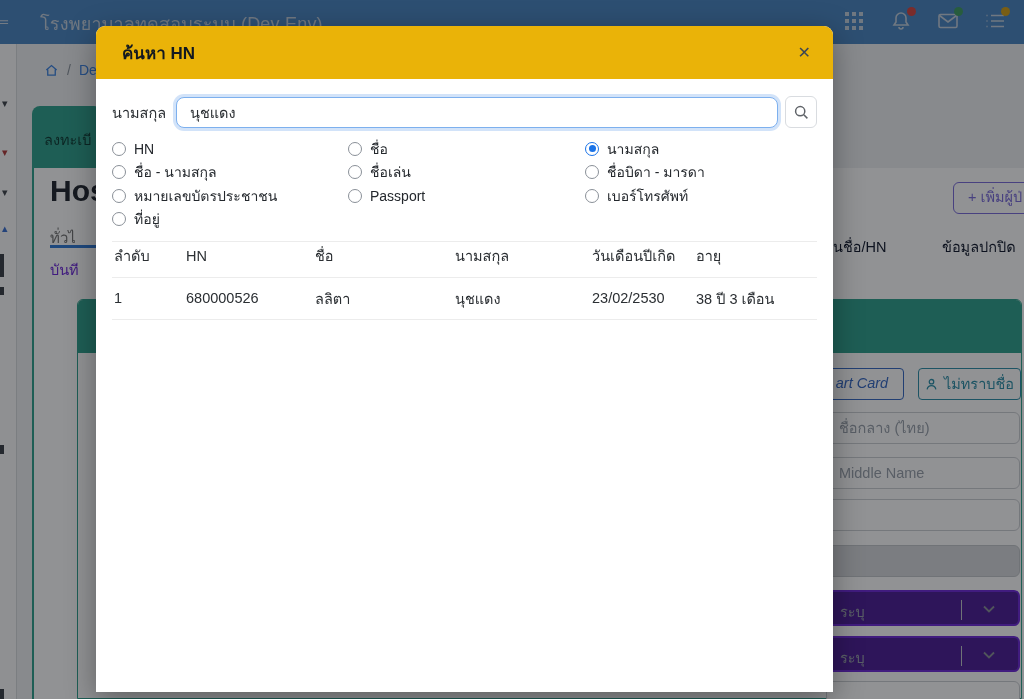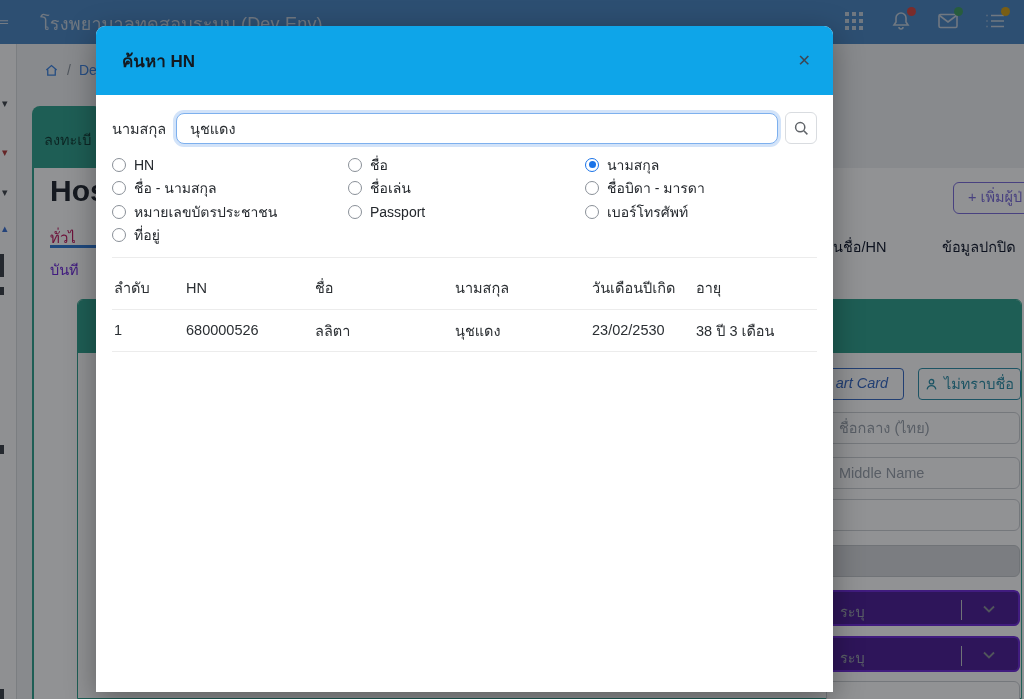--- a/index.html
+++ b/index.html
@@ -23,21 +23,21 @@
   .breadcrumb { position:absolute; left:44px; top:62px; display:flex; align-items:center; gap:8px; z-index:1; font-size:14px; }
   .crumb-home svg { width:15px; height:15px; display:block; }
   .crumb-sep { color:#8b939c; }
   .crumb-link { color:#3b82e0; }
 
   .reg-tab { position:absolute; left:32px; top:106px; width:70px; height:62px; background:#2fa18c; border-radius:8px 8px 0 0; z-index:1;text-align:right; }
   .reg-tab span { position:absolute; left:12px; top:22px; font-size:14.5px; color:#0d3b34; font-weight:500; white-space:nowrap; }
 
   .outer-card { position:absolute; left:32px; top:168px; width:992px; height:531px; background:#ffffff; border-left:2px solid #2fa18c; z-index:1; }
   .page-title { position:absolute; left:50px; top:174px; font-size:30px; font-weight:700; color:#20252e; z-index:1; white-space:nowrap; }
-  .bg-tab-active { position:absolute; left:50px; top:226px; font-size:15px; color:#be185d; z-index:1; white-space:nowrap; }
+  .bg-tab-active { position:absolute; left:50px; top:226px; font-size:15px; color:#737373; z-index:1; white-space:nowrap; }
   .bg-tab-underline { position:absolute; left:50px; top:245px; width:46px; height:3px; background:#2f78d6; z-index:1; }
   .bg-tab2 { position:absolute; top:235px; font-size:14.5px; color:#0f172a; z-index:1; white-space:nowrap;text-align:center; }
   .bg-subtab { position:absolute; left:50px; top:258px; font-size:14.5px; color:#6d28d9; z-index:1; white-space:nowrap; }
 
   .add-btn { position:absolute; left:953px; top:182px; width:120px; height:32px; border:1.5px solid #7b6cdb; border-radius:6px; background:#fff; color:#7b6cdb; font-size:14.5px; line-height:29px; padding-left:14px; z-index:1; white-space:nowrap; }
 
   .inner-card { position:absolute; left:77px; top:299px; width:945px; height:400px; background:#ffffff; border:1px solid #2fa18c; border-radius:6px 6px 0 0; z-index:1; }
   .inner-head { position:absolute; left:0; top:0; width:100%; height:53px; background:#2fa18c; border-radius:5px 5px 0 0; }
 
   .bgbtn { position:absolute; height:32px; border-radius:4px; background:#fff; font-size:14.5px; text-align:center; line-height:29px; z-index:1; white-space:nowrap; }
@@ -48,38 +48,38 @@
   .bg-input { position:absolute; left:826px; width:194px; height:32px; background:#fff; border:1px solid #cdd0d4; border-radius:6px; font-size:14.5px; color:#99a1ab; line-height:30px; padding-left:12px; z-index:1; white-space:nowrap; overflow:hidden; }
   .bg-input.disabled { background:#d7d9dc; border-color:#c4c7cb; }
   .bg-select { position:absolute; left:826px; width:194px; height:36px; background:#4c1d95; border:2px solid #6d28d9; border-radius:6px; z-index:1; }
   .bg-select .ph { position:absolute; left:12px; top:8px; font-size:14.5px; color:#99a1ab; }
   .bg-select .vdiv { position:absolute; right:56px; top:8px; width:1px; height:20px; background:#c2c6cb; }
   .bg-select svg { position:absolute; right:22px; top:12px; width:14px; height:10px; }
 
   
   .backdrop { position:absolute; inset:0; background:rgba(12,14,18,0.45); z-index:5; }
   .modal { position:absolute; left:96px; top:26px; width:737px; height:666px; background:#ffffff; border-radius:9px 9px 0 0; box-shadow:0 8px 30px rgba(0,0,0,.35); z-index:10; overflow:hidden; }
-  .modal-head { height:69px; background:#0ea5e9; display:flex; align-items:center; justify-content:space-between; padding:0 22px 0 26px; }
+  .modal-head { height:53px; background:#eab308; display:flex; align-items:center; justify-content:space-between; padding:0 22px 0 26px; }
   .modal-title { font-size:17px; font-weight:700; color:#131920; }
   .modal-close { font-size:16px; font-weight:700; color:#3d4654; cursor:pointer; }
 
   .modal-body { padding:17px 16px 0 16px; }
   .search-row { display:flex; align-items:center; }
   .search-label { width:64px; font-size:14.5px; color:#2b2f33; flex:0 0 64px; }
   .search-input { flex:1; height:31px; border:1px solid #7db0ee; box-shadow:0 0 0 3px rgba(125,176,238,.35); border-radius:8px; font-size:14.5px; color:#2b2f33; padding:0 13px; outline:none; font-family:inherit; background:#fff; margin-right:7px; }
   .search-btn { flex:0 0 32px; width:32px; height:32px; border:1px solid #d9dce0; border-radius:6px; background:#fff; display:flex; align-items:center; justify-content:center; }
 
   .radio-grid { margin-top:11px; margin-left:0; display:grid; grid-template-columns:236px 237px 230px; row-gap:4.5px; }
   .radio-item { display:flex; align-items:center; gap:8px; height:19px; font-size:14px; color:#24282d; }
   .radio-circle { width:14px; height:14px; border-radius:50%; border:1.5px solid #8a9098; position:relative; flex:0 0 14px; background:#fff; }
   .radio-item.checked .radio-circle { border-color:#1a73e8; }
   .radio-item.checked .radio-circle::after { content:""; position:absolute; left:2.5px; top:2.5px; width:7px; height:7px; border-radius:50%; background:#1a73e8; }
 
   .result-table { margin-top:12px; width:705px; border-collapse:collapse; table-layout:fixed; font-size:14.5px; color:#2b2f33; }
-  .result-table th { font-weight:500; text-align:left; border-top:1px solid #ececec; border-bottom:1px solid #ececec; padding:20px 6px 10px 0; line-height:1.45; vertical-align:middle; }
+  .result-table th { font-weight:500; text-align:left; border-top:1px solid #ececec; border-bottom:1px solid #ececec; padding:4px 6px 10px 0; line-height:1.45; vertical-align:middle; }
   .result-table td { text-align:left; border-bottom:1px solid #ececec; padding:9px 6px 9px 0; }
   .result-table th:first-child, .result-table td:first-child { padding-left:2px; }
 
   .mag svg { width:17px; height:17px; display:block; }
 </style>
 </head>
 <body>
 
 <div class="stage">
 

